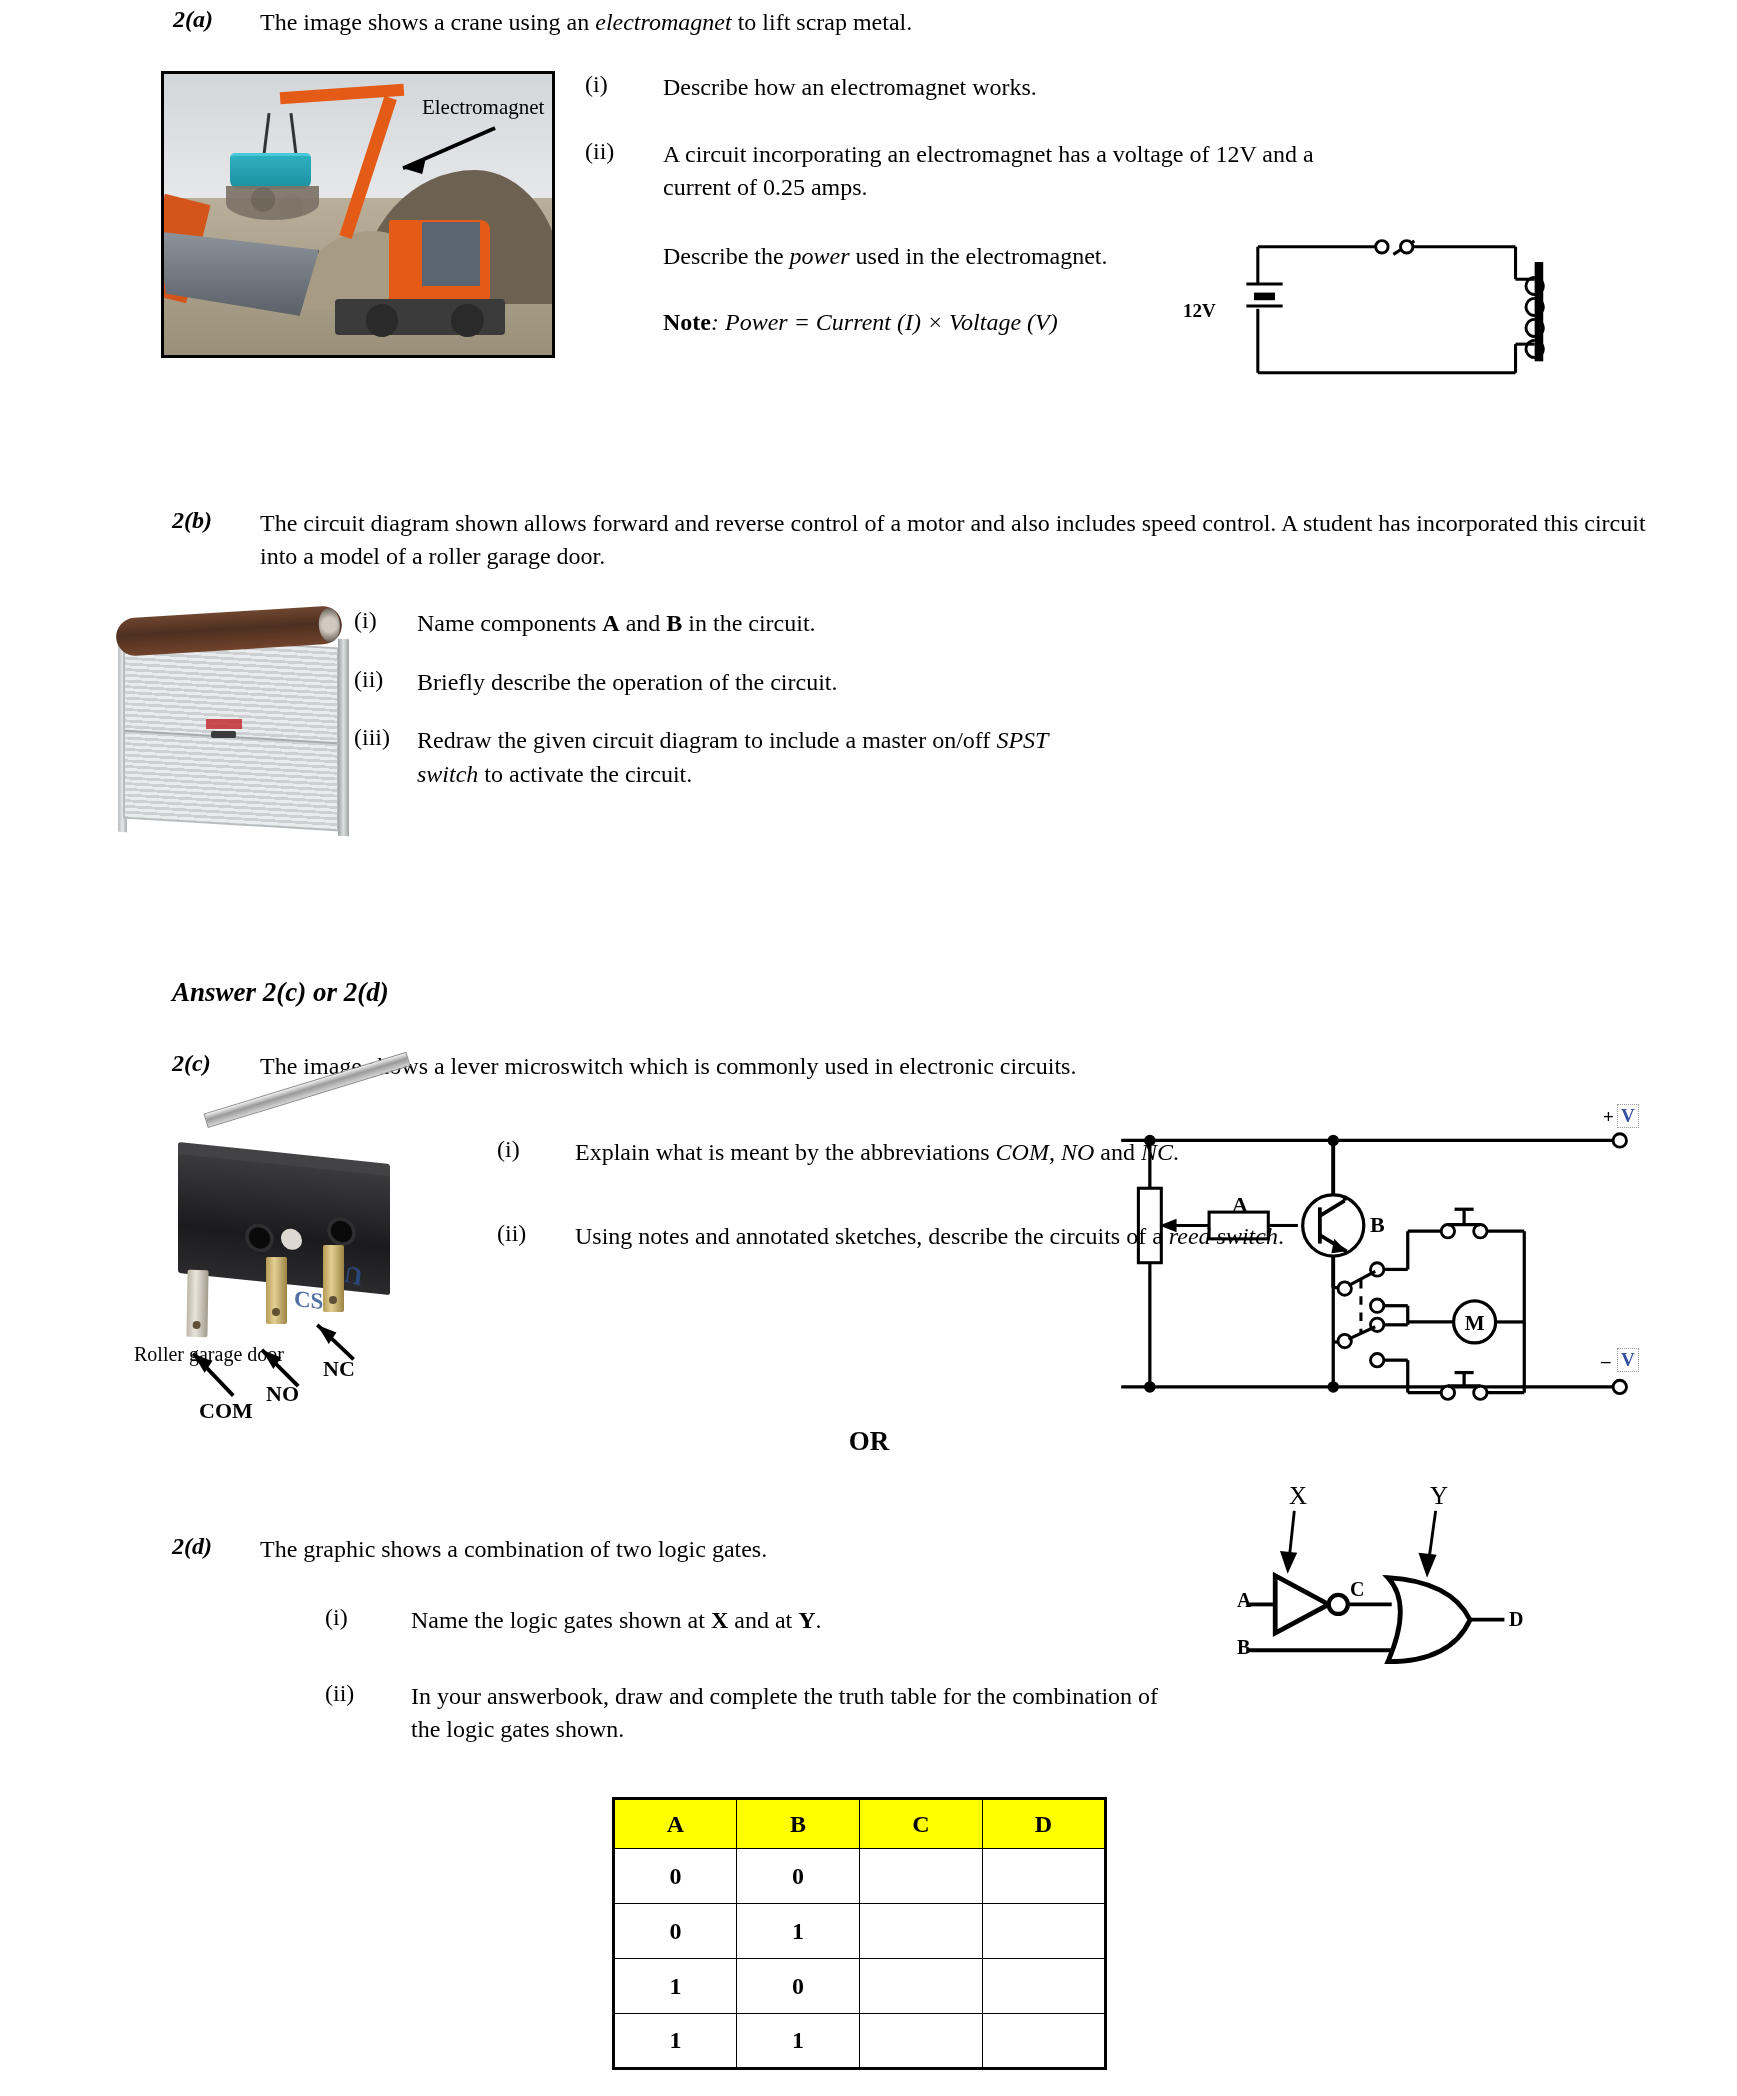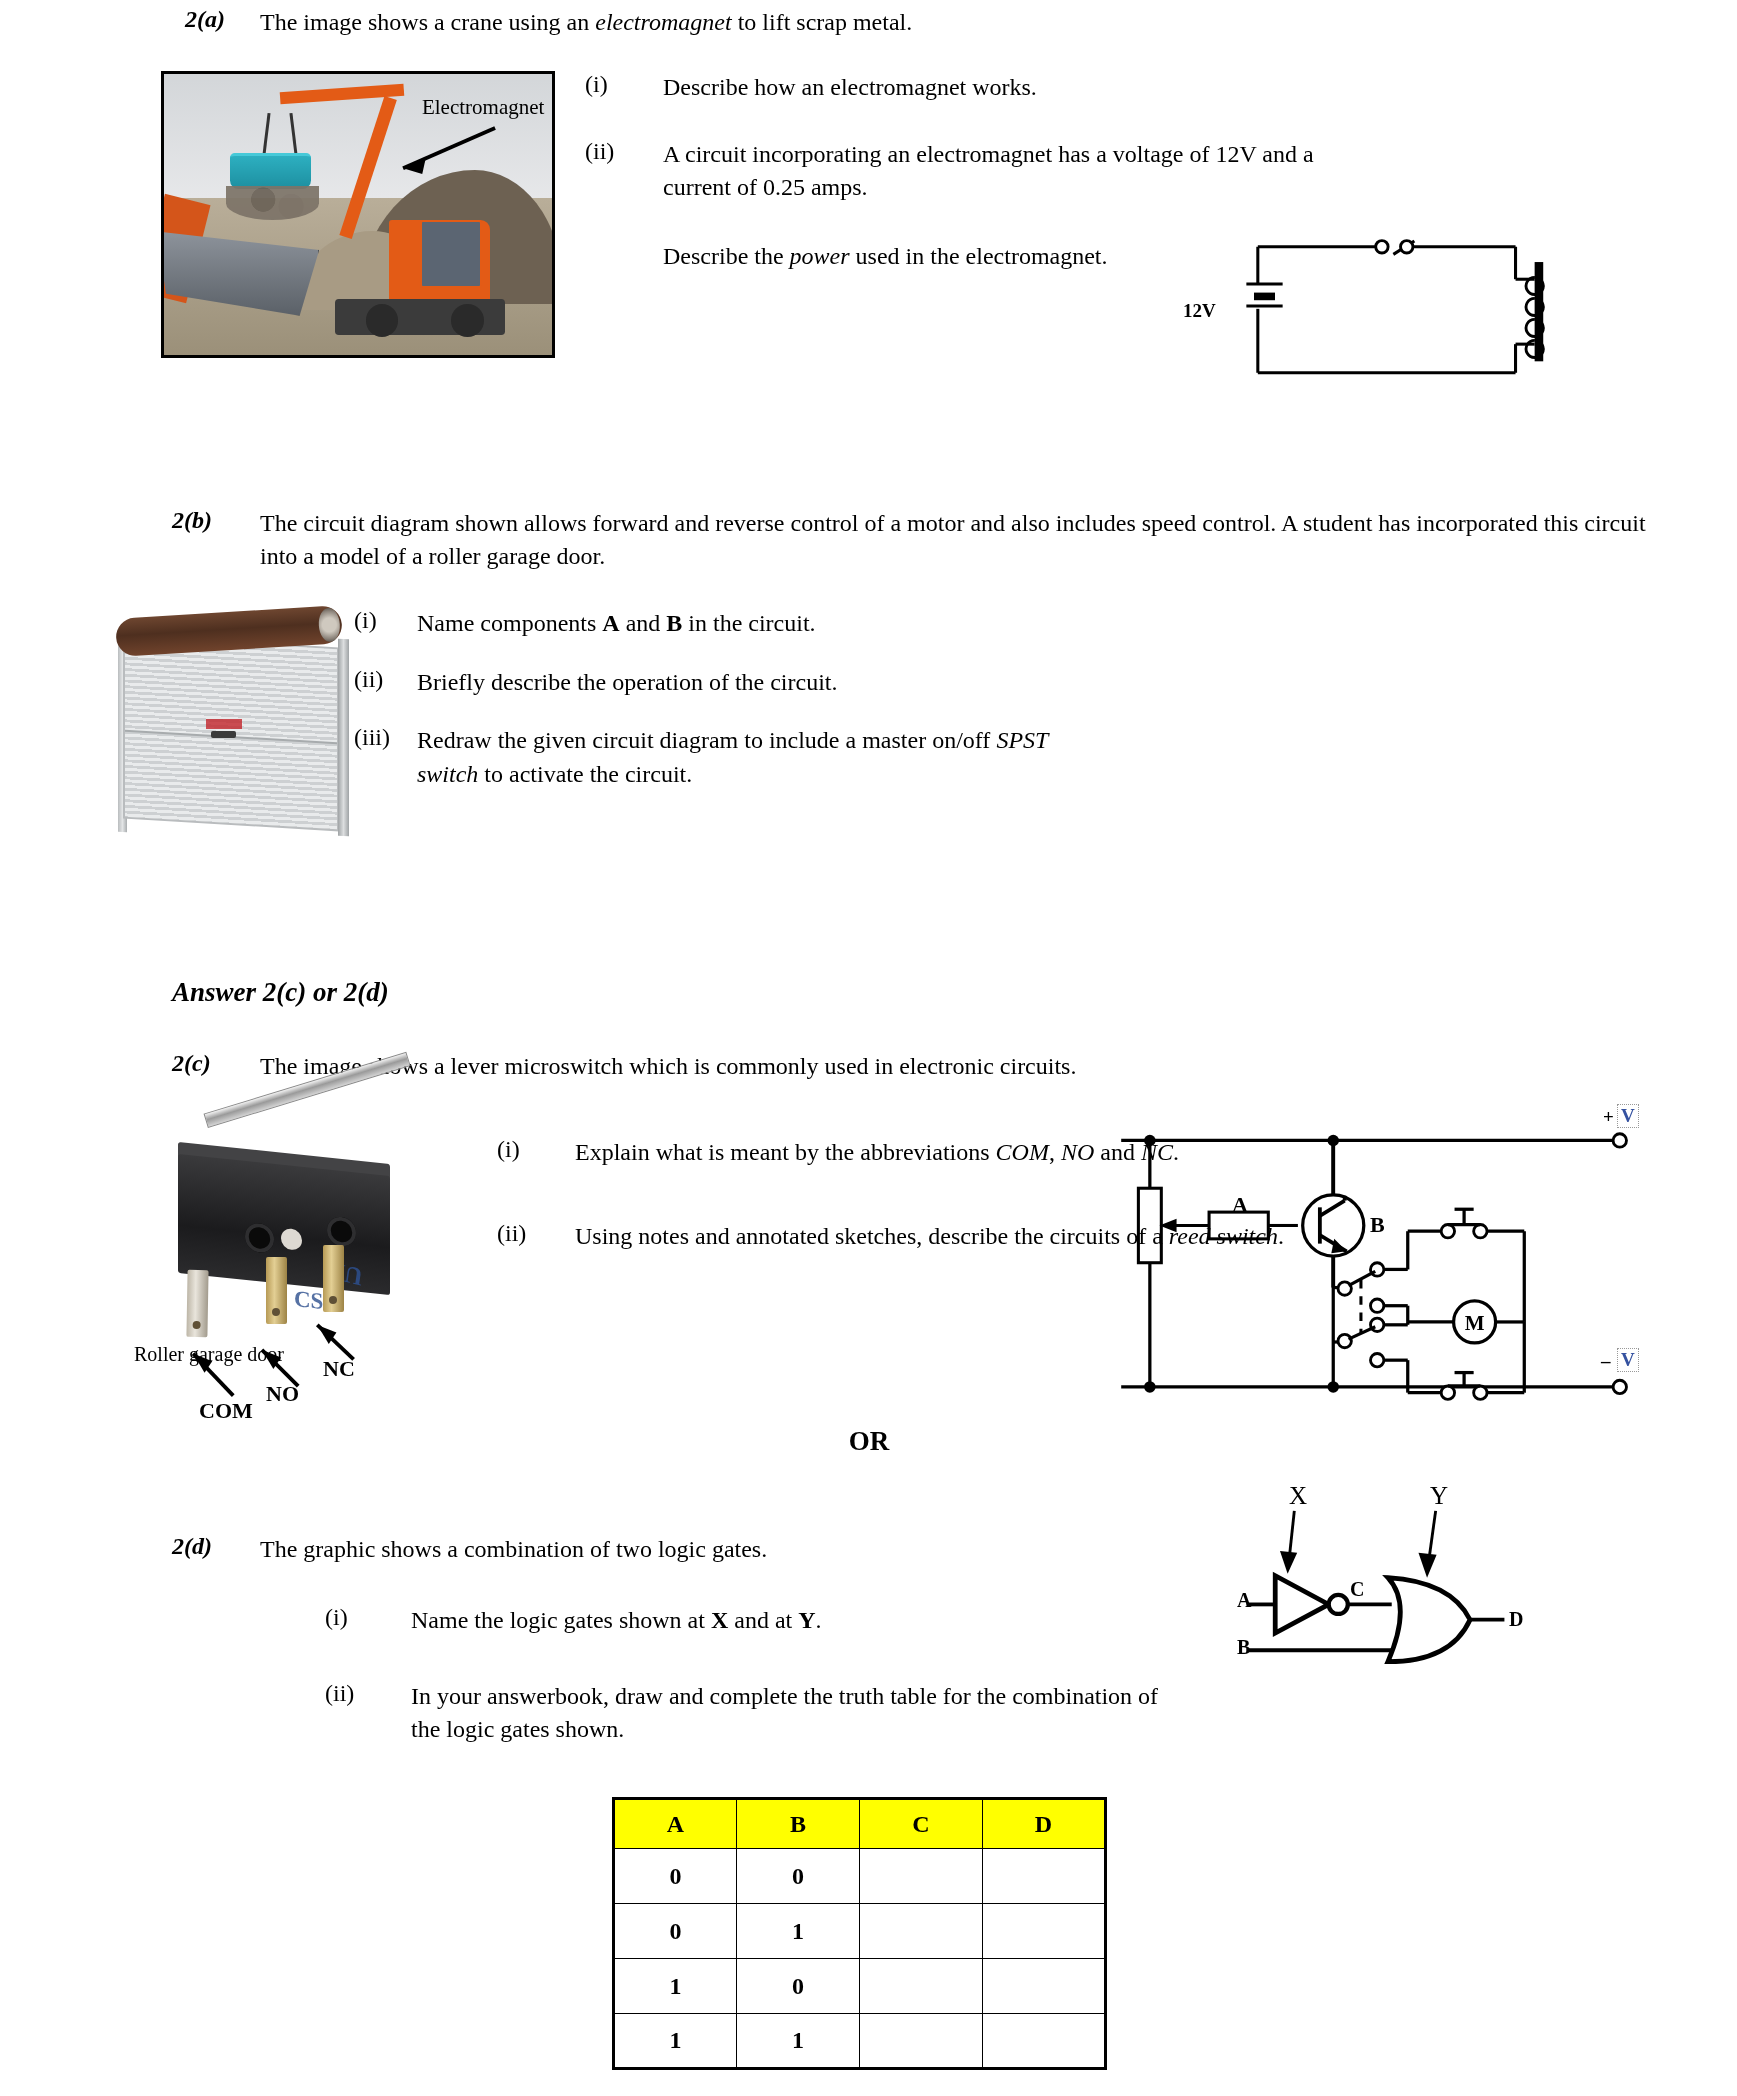--- a/index.html
+++ b/index.html
@@ -19,21 +19,21 @@
     font-weight:bold; font-style:italic;
     font-size:24px;
   }
   .qtext { font-size:24px; line-height:1.38;font-family:Liberation Serif, serif; }
   .ital  { font-style:italic; }
   .bold  { font-weight:bold; }
 
   
   #sec-a { position:absolute; left:0; top:0; width:1738px; }
   #a-head { position:absolute; left:172px; top:5.7px; width:1491px; }
-  #a-head .qnum { position:absolute; left:13px; top:0; }
+  #a-head .qnum { position:absolute; left:1px; top:0; }
   #a-head .qtext { position:absolute; left:88px; top:0; }
 
   #crane-fig {
     position:absolute; left:161px; top:71px;
     width:394px; height:287px;
     border:3.8px solid #000;
     background:linear-gradient(#d8dadd 0%, #e4e5e7 42%, #c9c3b4 43%, #b6ac97 100%);
     overflow:hidden;
   }
   .crane-sky { position:absolute; left:0; top:0; width:100%; height:46%;
@@ -255,20 +255,23 @@
         <span class="item-mark">(i)</span>
         <div class="item-body">Describe how an electromagnet works.</div>
       </div>
       <div class="item-row" style="margin-top:34px">
         <span class="item-mark">(ii)</span>
         <div class="item-body" style="max-width:669px">A circuit incorporating an electromagnet has a voltage of 12V and a current of 0.25 amps.</div>
       </div>
       <div class="item-row" style="margin-top:36px">
         <div class="item-body"><span>Describe the </span><span class="ital">power</span><span> used in the electromagnet.</span></div>
       </div>
+      <div class="item-row" style="margin-top:32.5px">
+        <div class="item-body"><span class="bold">Note</span><span class="ital">: Power = Current (I) × Voltage (V)</span></div>
+      </div>
     </div>
 
     <div id="emag-circuit">
       <span class="lbl12v">12V</span>
       <svg width="315" height="153" viewBox="0 0 330 160">
         <g stroke="#000" stroke-width="3.2" fill="none">
           <line x1="26" y1="8" x2="150" y2="8"></line>
           <line x1="186" y1="8" x2="296" y2="8"></line>
           <line x1="26" y1="8" x2="26" y2="47"></line>
           <line x1="26" y1="73" x2="26" y2="140"></line>

